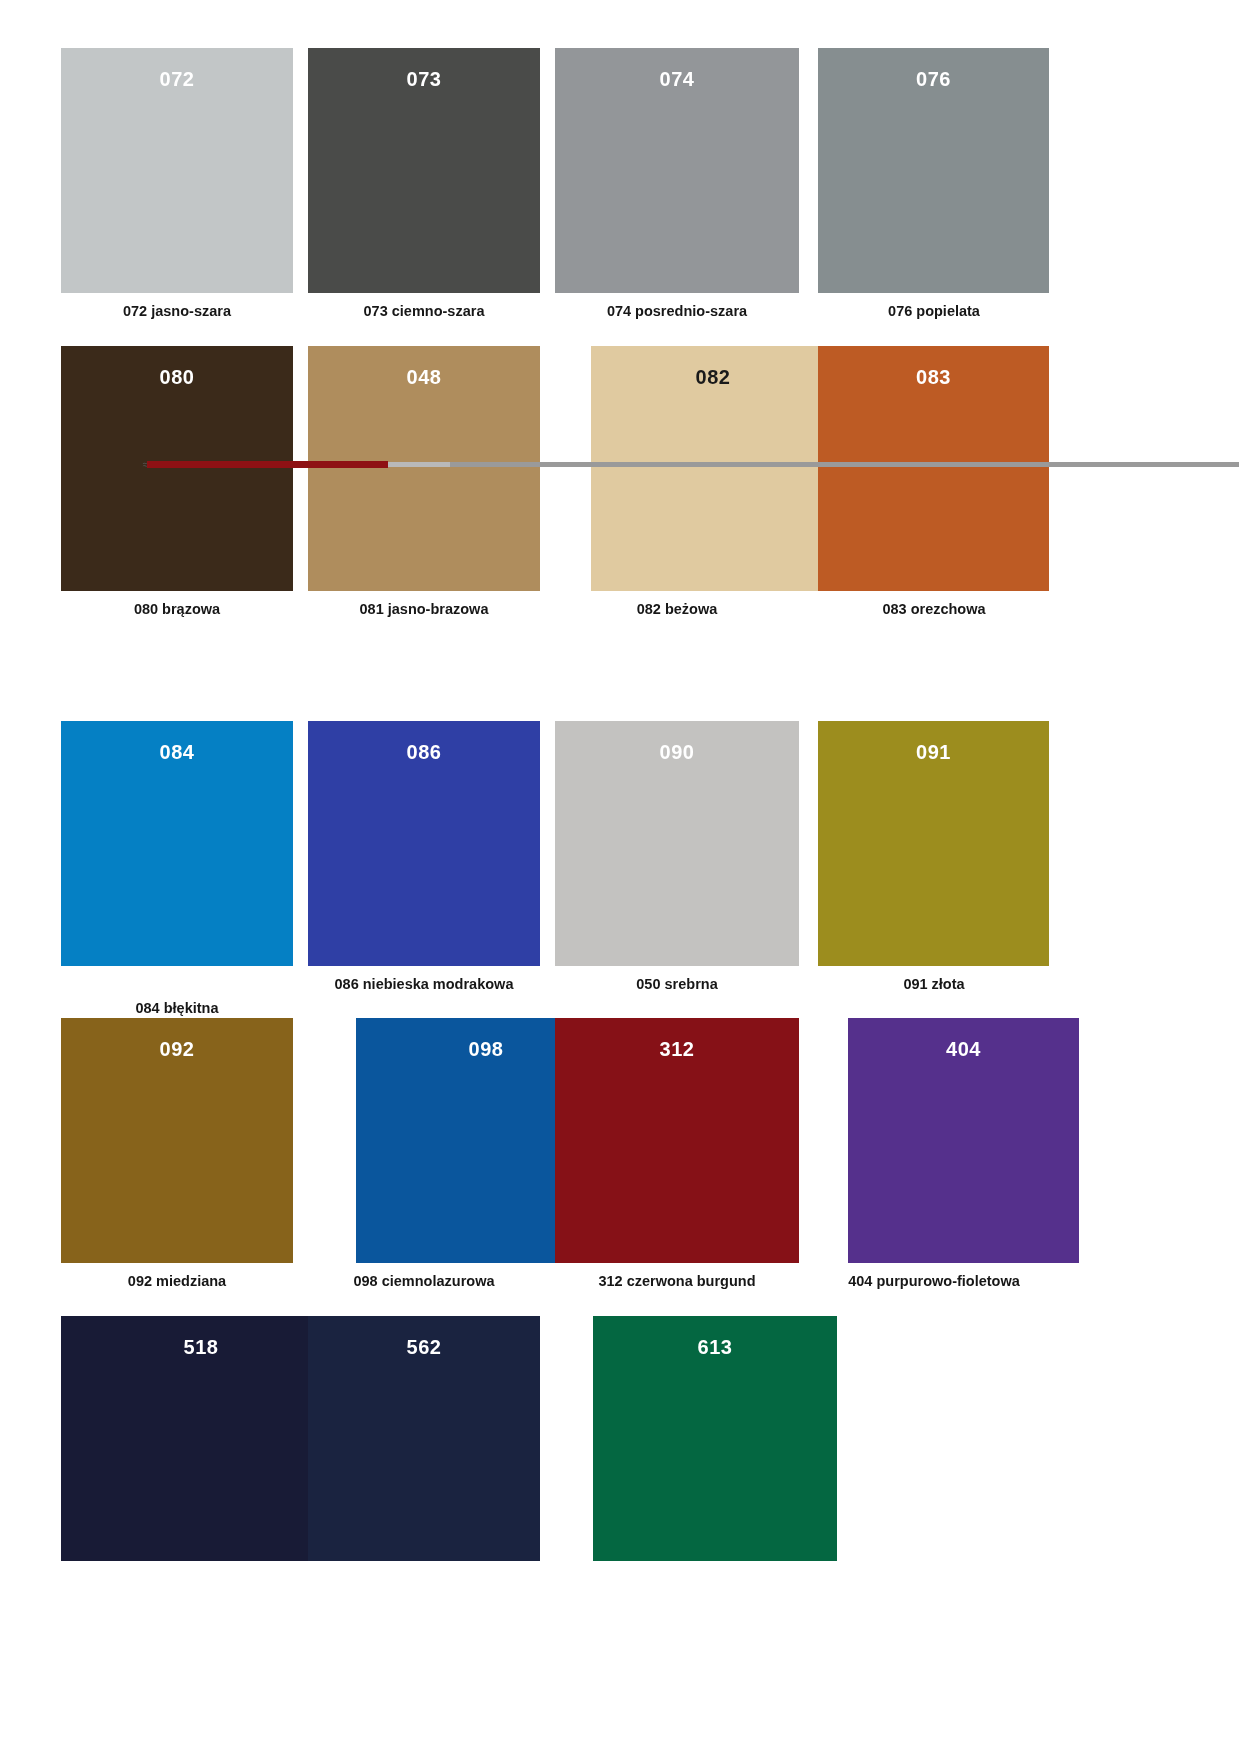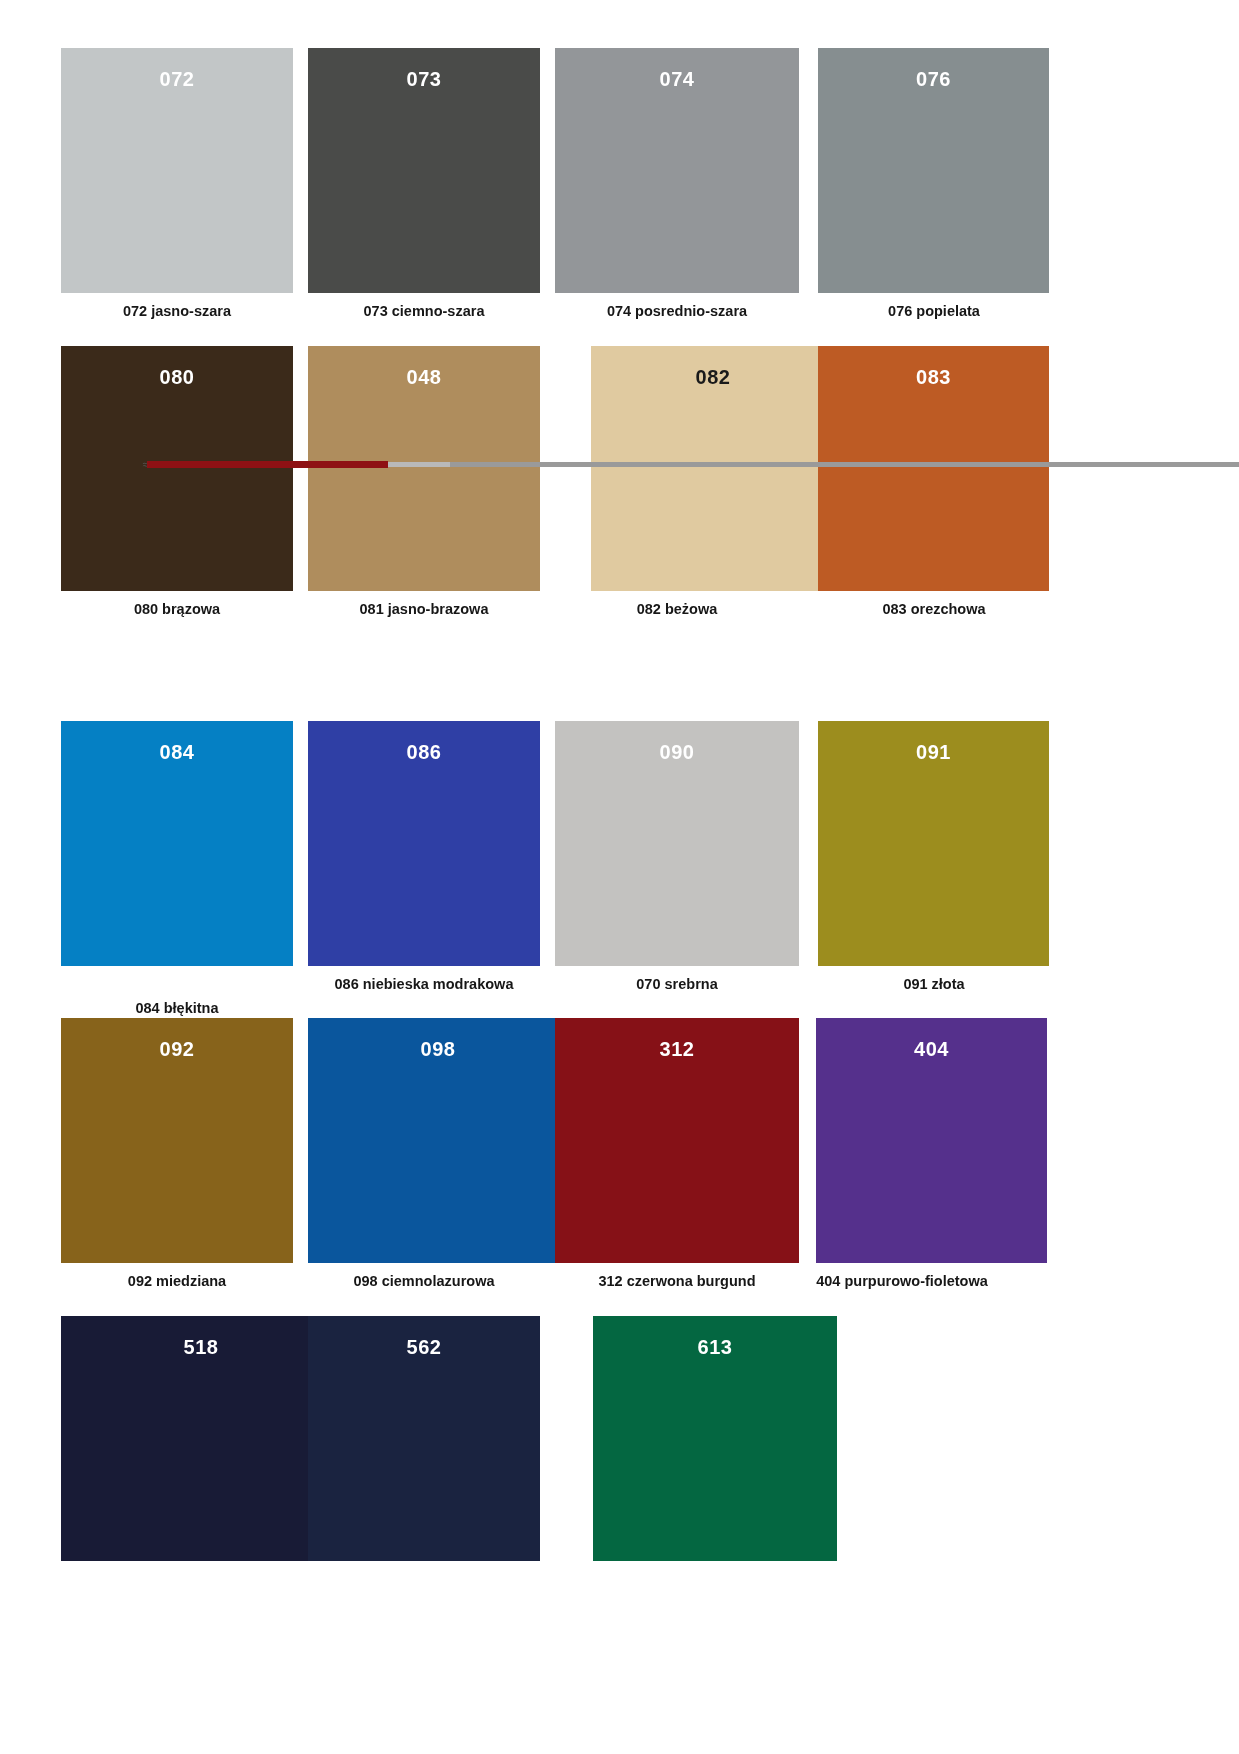--- a/index.html
+++ b/index.html
@@ -181,49 +181,49 @@
       <div class="cell" style="left: 308px;">
         <div class="swatch" style="background: rgb(47, 63, 165); width: 232px;">
           <div class="code light">086</div>
         </div>
         <div class="caption" style="width: 312px;">086 niebieska modrakowa</div>
       </div>
       <div class="cell" style="left: 555px;">
         <div class="swatch" style="background: rgb(195, 194, 192); width: 244px;">
           <div class="code light">090</div>
         </div>
-        <div class="caption" style="width: 324px;">070 srebrna</div>
+        <div class="caption" style="width: 324px;">050 srebrna</div>
       </div>
       <div class="cell" style="left: 818px;">
         <div class="swatch" style="background: rgb(156, 141, 30); width: 231px;">
           <div class="code light">091</div>
         </div>
         <div class="caption" style="width: 312px;">091 złota</div>
       </div>
     </div>
     <div class="row" style="top: 1018px;">
       <div class="cell" style="left: 61px;">
         <div class="swatch" style="background: rgb(135, 99, 27); width: 232px;">
           <div class="code light">092</div>
         </div>
         <div class="caption" style="width: 312px;">092 miedziana</div>
       </div>
       <div class="cell" style="left: 308px;">
-        <div class="swatch" style="background: rgb(10, 86, 157); width: 260px;">
+        <div class="swatch" style="background: rgb(10, 86, 157); width: 260px; margin-left: 48px;">
           <div class="code light">098</div>
         </div>
         <div class="caption" style="width: 312px;">098 ciemnolazurowa</div>
       </div>
       <div class="cell" style="left: 555px;">
         <div class="swatch" style="background: rgb(134, 17, 23); width: 244px;">
           <div class="code light">312</div>
         </div>
         <div class="caption" style="width: 324px;">312 czerwona burgund</div>
       </div>
-      <div class="cell" style="left: 786px; padding-left: 30px;">
+      <div class="cell" style="left: 818px; padding-left: 30px;">
         <div class="swatch" style="background: rgb(85, 48, 140); width: 231px;">
           <div class="code light">404</div>
         </div>
         <div class="caption" style="width: 312px;">404 purpurowo-fioletowa</div>
       </div>
     </div>
     <div class="row" style="top: 1316px;">
       <div class="cell" style="left: 61px;">
         <div class="swatch" style="background: rgb(24, 27, 54); width: 280px;">
           <div class="code light">518</div>

